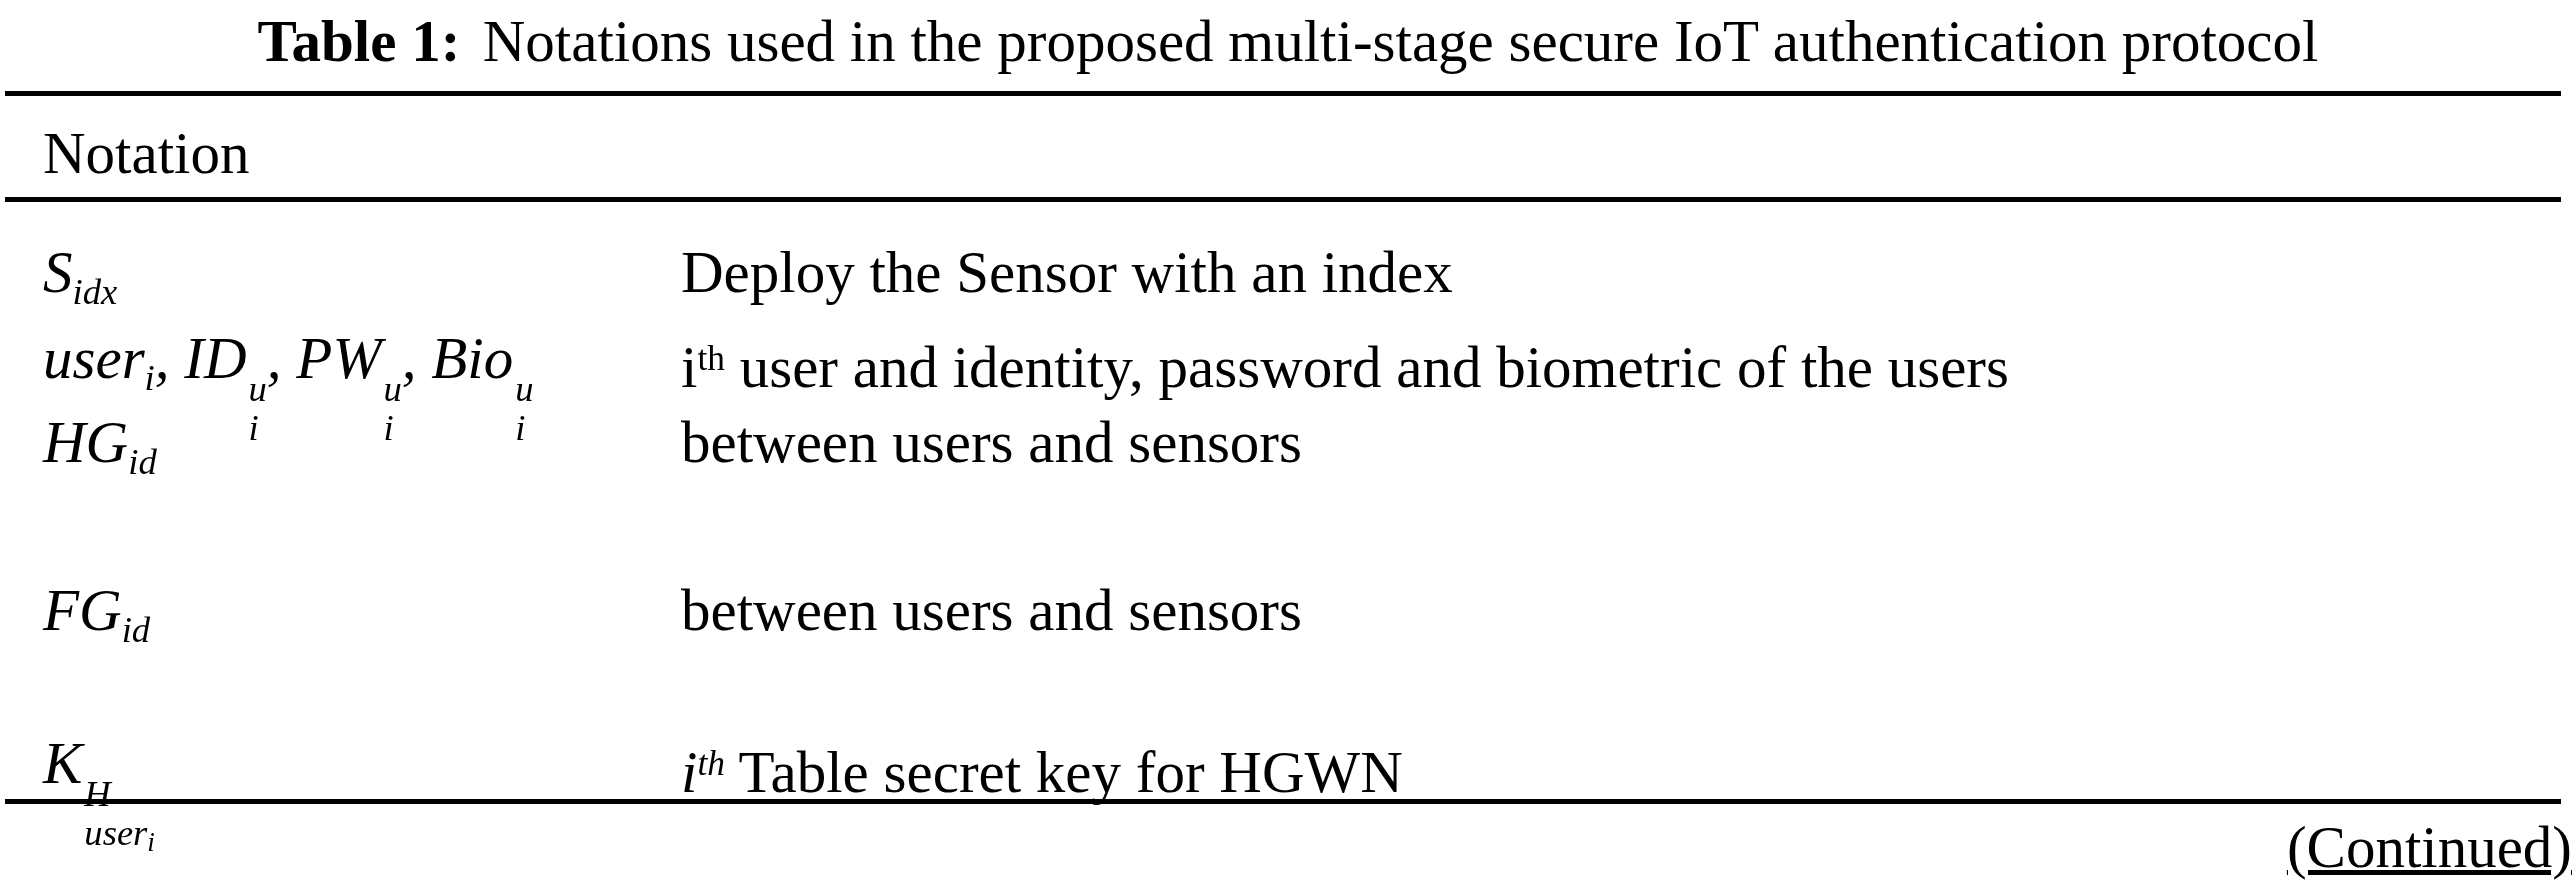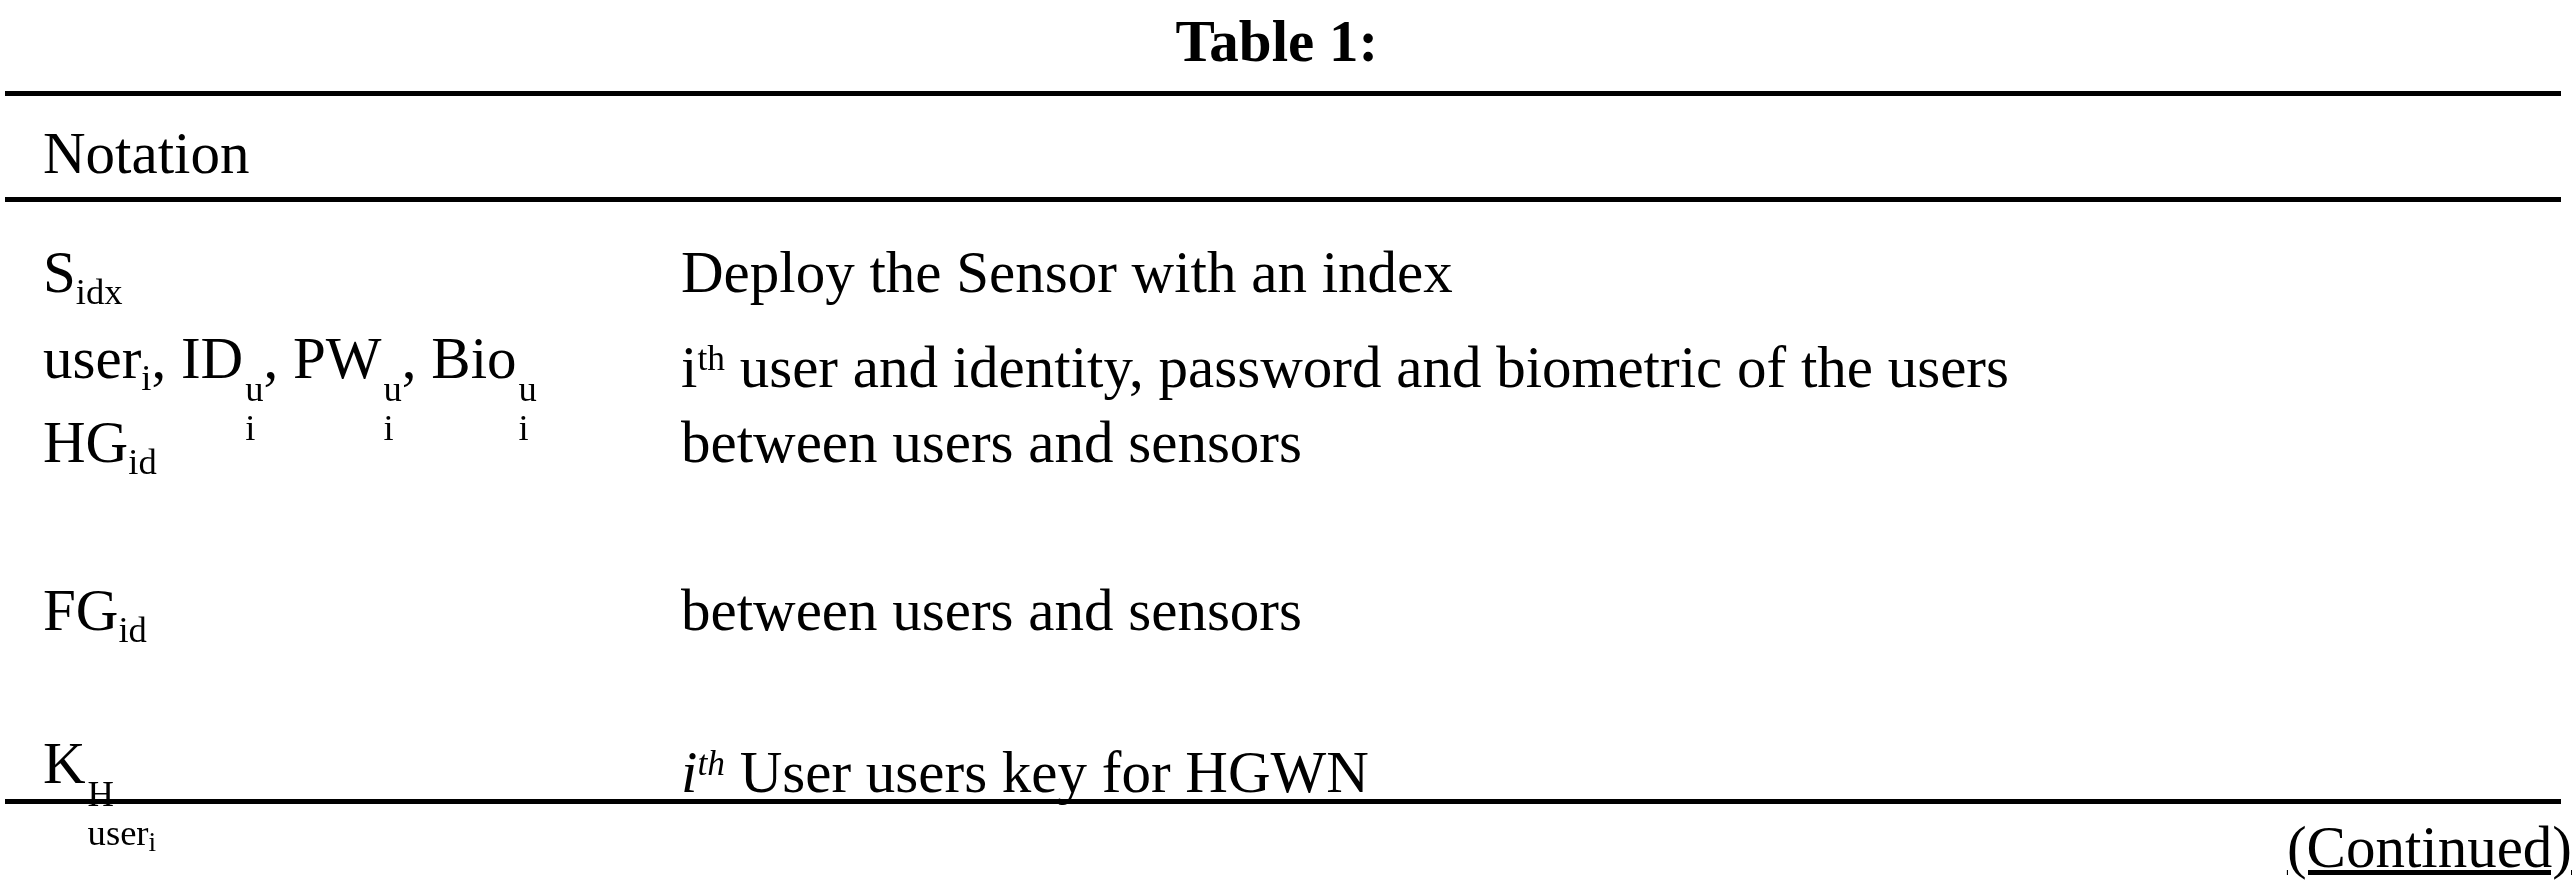--- a/index.html
+++ b/index.html
@@ -22,40 +22,41 @@
   .rule-top{top:91px;}
   .rule-mid{top:197px;}
   .rule-bottom{top:799px;}
   
   .col-notation{left:43px;}
   .col-desc{left:681px;}
   .hdr-row{top:111px;height:84px;line-height:84px;white-space:nowrap;}
   .row{left:0;width:2576px;}
   .cell{position:absolute;top:0;white-space:nowrap;line-height:84px;}
   .desc-line{display:block;white-space:nowrap;line-height:84px;}
-  .math{}
+  .math{font-style:italic;}
   .it{font-style:italic;}
   
   .msub{font-size:0.62em;vertical-align:-0.32em;letter-spacing:0;}
   .msup{font-size:0.60em;vertical-align:0.48em;}
   .mstack{
     display:inline-flex;flex-direction:column;align-items:flex-start;
     font-size:0.62em;line-height:1.08;vertical-align:-0.62em;
     margin-left:2px;
   }
   .mstack .stk-sup,.mstack .stk-sub{display:block;}
   .mstack .msub{font-size:0.75em;vertical-align:-0.22em;}
   
   .continued{top:813px;right:4px;white-space:nowrap;text-decoration:underline;}
 </style>
 </head>
 <body>
 
 <div class="abs title">
   <span class="lbl">Table 1:</span>
+  <span>Notations used in the proposed multi-stage secure IoT authentication protocol</span>
 </div>
 
 <div class="abs rule rule-top"></div>
 <div class="abs rule rule-mid"></div>
 <div class="abs rule rule-bottom"></div>
 
 <div class="abs hdr-row row">
   <span class="cell col-notation">Notation</span>
 </div>
 
@@ -92,19 +93,19 @@
       <div class="cell col-desc">
         <span class="desc-line"><span>between users and sensors</span></span>
       </div>
     </div>
     <div class="abs row" style="top: 721px;">
       <div class="cell col-notation math"><span>K</span><span class="mstack">
           <span class="stk-sup"><span>H</span></span>
           <span class="stk-sub"><span>user</span><span class="msub"><span>i</span></span></span>
         </span></div>
       <div class="cell col-desc">
-        <span class="desc-line"><span class="it">i</span><span class="msup"><span class="it">th</span></span><span> User users key for HGWN</span></span>
+        <span class="desc-line"><span class="it">i</span><span class="msup"><span class="it">th</span></span><span> Table secret key for HGWN</span></span>
       </div>
     </div>
   </div>
 
 <div class="abs continued">(Continued)</div>
 
 
 </body></html>

